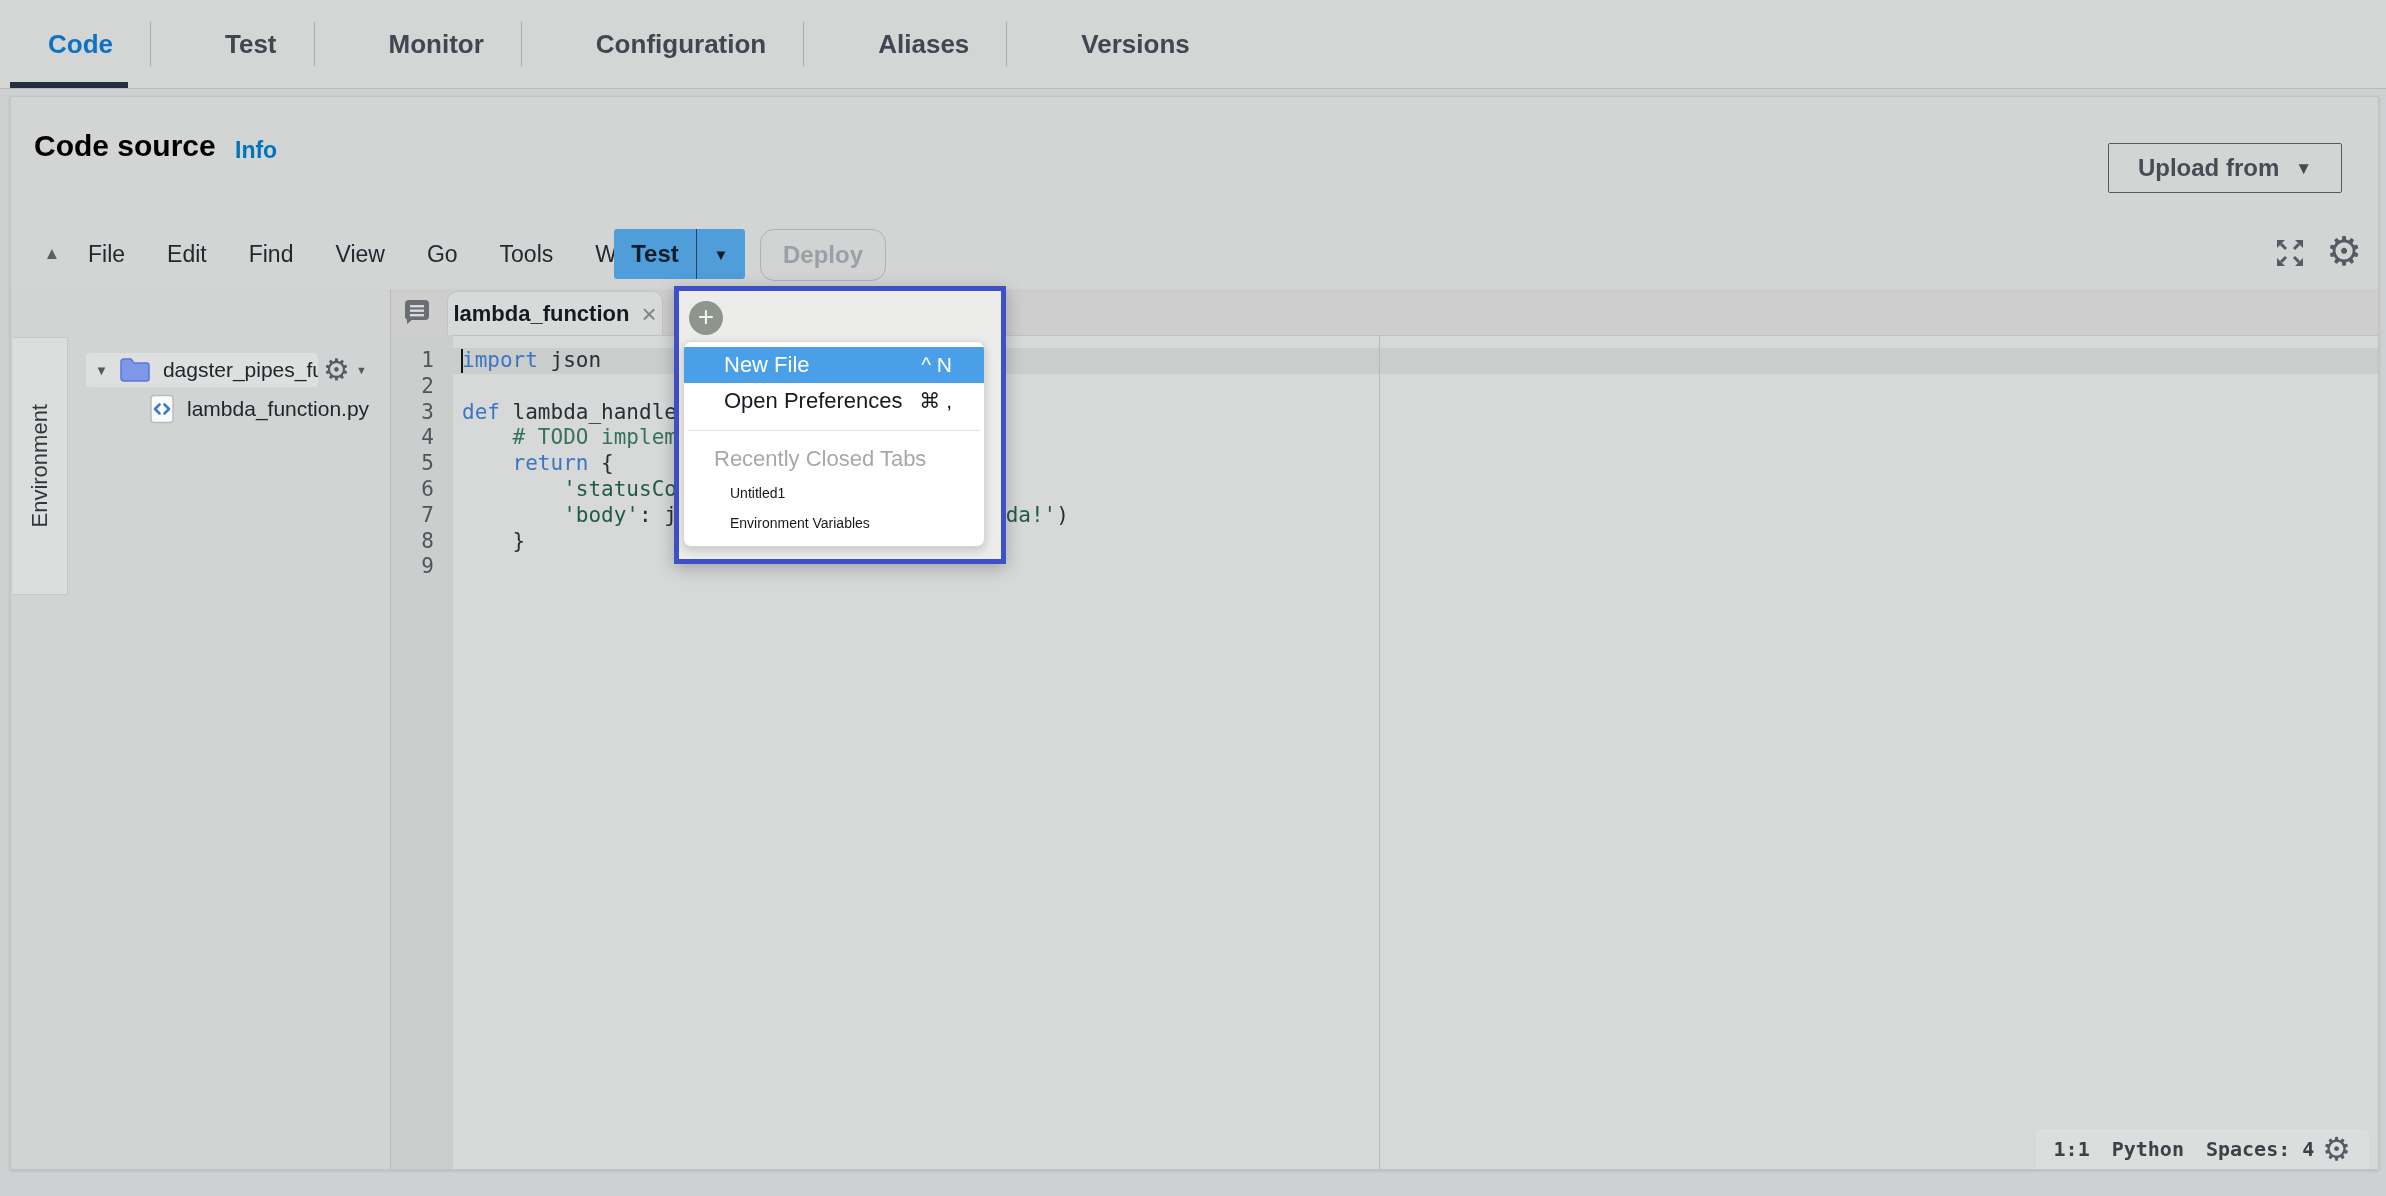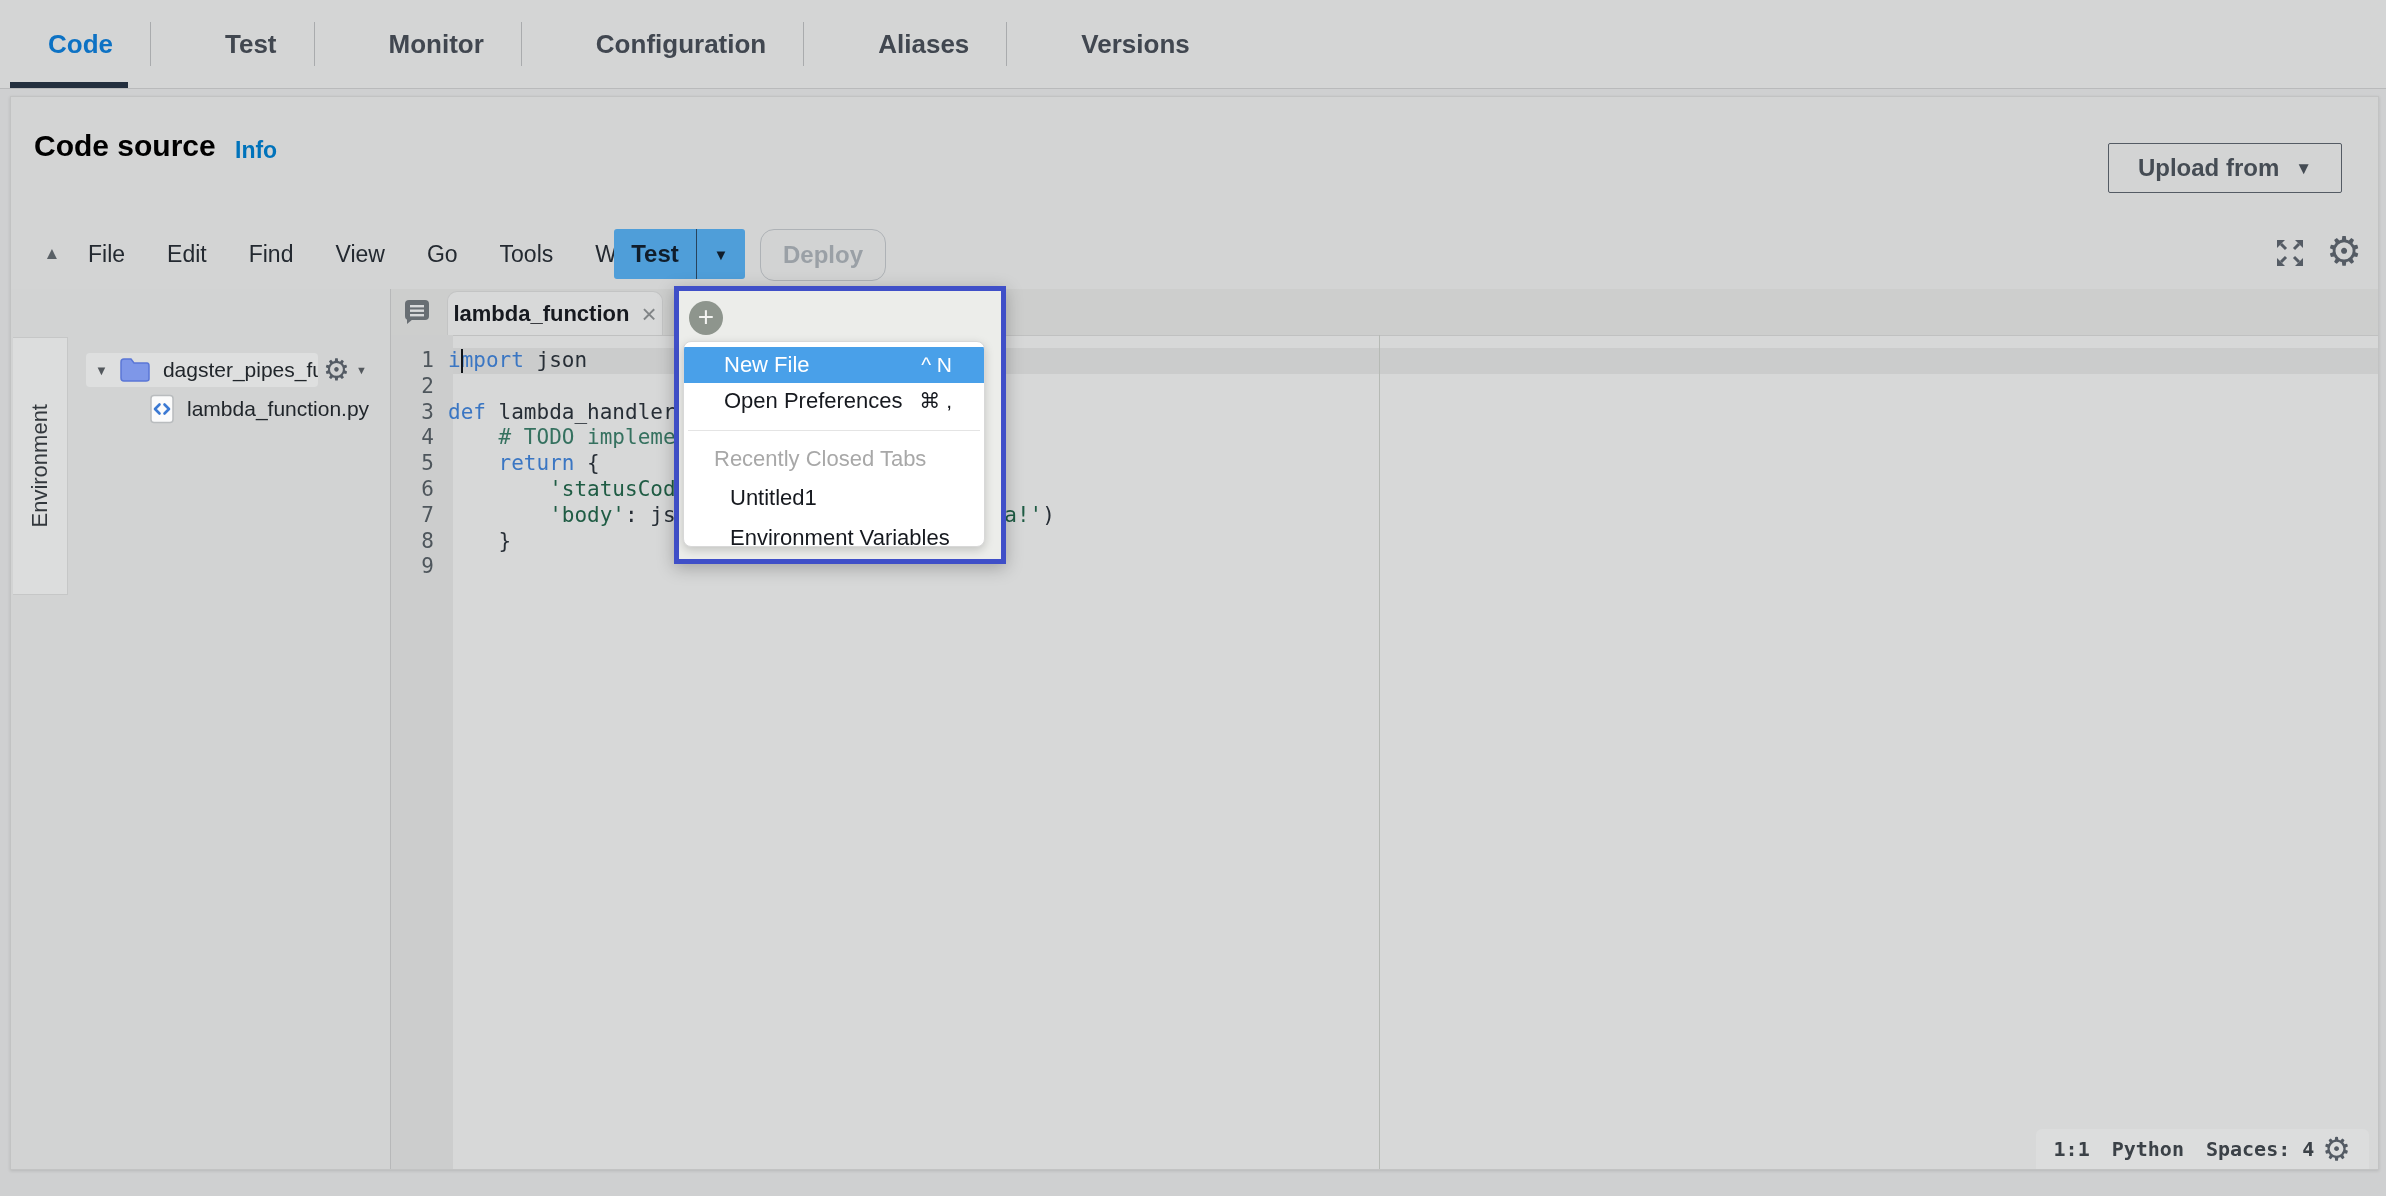--- a/index.html
+++ b/index.html
@@ -73,21 +73,21 @@
   .tablist-icon{position:absolute;left:12px;top:9px;cursor:pointer;}
   .ed-tab{position:absolute;left:56px;top:2px;width:216px;height:44px;background:#d8d9d9;
           border:1px solid #c3c4c4;border-bottom:none;border-radius:10px 10px 0 0;
           display:flex;align-items:center;justify-content:center;gap:12px;box-sizing:border-box;cursor:pointer;}
   .ed-tab-label{font-size:22px;font-weight:bold;color:#16191f;}
   .ed-tab-close{font-size:26px;color:#808486;line-height:1;cursor:pointer;}
   .editor-main{position:absolute;left:0;top:46px;right:0;bottom:0;font-family:"DejaVu Sans Mono",monospace;font-size:21px;}
   .active-line{position:absolute;left:0;right:0;top:13px;height:26px;background:rgba(0,0,0,0.055);}
   .gutter{position:absolute;left:0;top:0;width:62px;bottom:0;background:#cccdcd;padding-top:13px;box-sizing:border-box;}
   .gutter .ln{height:25.8px;line-height:25.8px;text-align:right;padding-right:19px;color:#4e565c;}
-  .code{position:absolute;left:48px;top:13px;right:0;}
+  .code{position:absolute;left:62px;top:13px;right:0;}
   .code-line{height:25.8px;line-height:25.8px;padding-left:9px;white-space:pre;}
   .tok-kw{color:#3a76c3;}
   .tok-pl{color:#272e36;}
   .tok-comment{color:#35715f;}
   .tok-str{color:#1f5c44;}
   .tok-num{color:#3a76c3;}
   .cursor-caret{position:absolute;left:70px;top:14px;width:2px;height:24px;background:#101418;}
   .print-margin{position:absolute;left:988px;top:0;bottom:0;width:1px;background:#b6bab5;}
   .statusbar{position:absolute;right:9px;bottom:0;height:40px;background:#dcdddd;border-radius:6px 6px 0 0;
              display:flex;align-items:center;gap:22px;padding:0 18px;font-size:20px;font-weight:bold;color:#3b4147;}
@@ -100,21 +100,21 @@
             color:#f4f4f2;font-size:28px;line-height:31px;text-align:center;cursor:pointer;}
   .dd-panel{position:absolute;left:4px;top:50px;width:302px;height:206px;background:#ffffff;
             border:1px solid #d8d8d8;border-radius:8px;box-shadow:0 3px 10px rgba(0,0,0,.18);
             padding-top:5px;box-sizing:border-box;overflow:hidden;}
   .dd-item{height:36px;display:flex;align-items:center;justify-content:space-between;
            font-size:22px;color:#16191f;padding:0 32px 0 40px;cursor:pointer;}
   .dd-item.selected{background:#49a0e9;color:#ffffff;}
   .dd-shortcut{font-size:21px;}
   .dd-sep{height:1px;background:#e4e4e4;margin:11px 4px;}
   .dd-header{font-size:22px;color:#a8a8a8;padding:4px 0 6px 30px;}
-  .dd-recent{font-size:22px;color:#16191f;padding:7px 0 7px 46px;cursor:pointer;}
+  .dd-recent{font-size:14px;color:#16191f;padding:7px 0 7px 46px;cursor:pointer;}
 </style>
 </head>
 <body>
 
 <div id="app">
 
   <div class="top-strip" id="fn-tabs">
       <div class="fn-tab active">Code</div>
       <div class="fn-tab">Test</div>
       <div class="fn-tab">Monitor</div>

